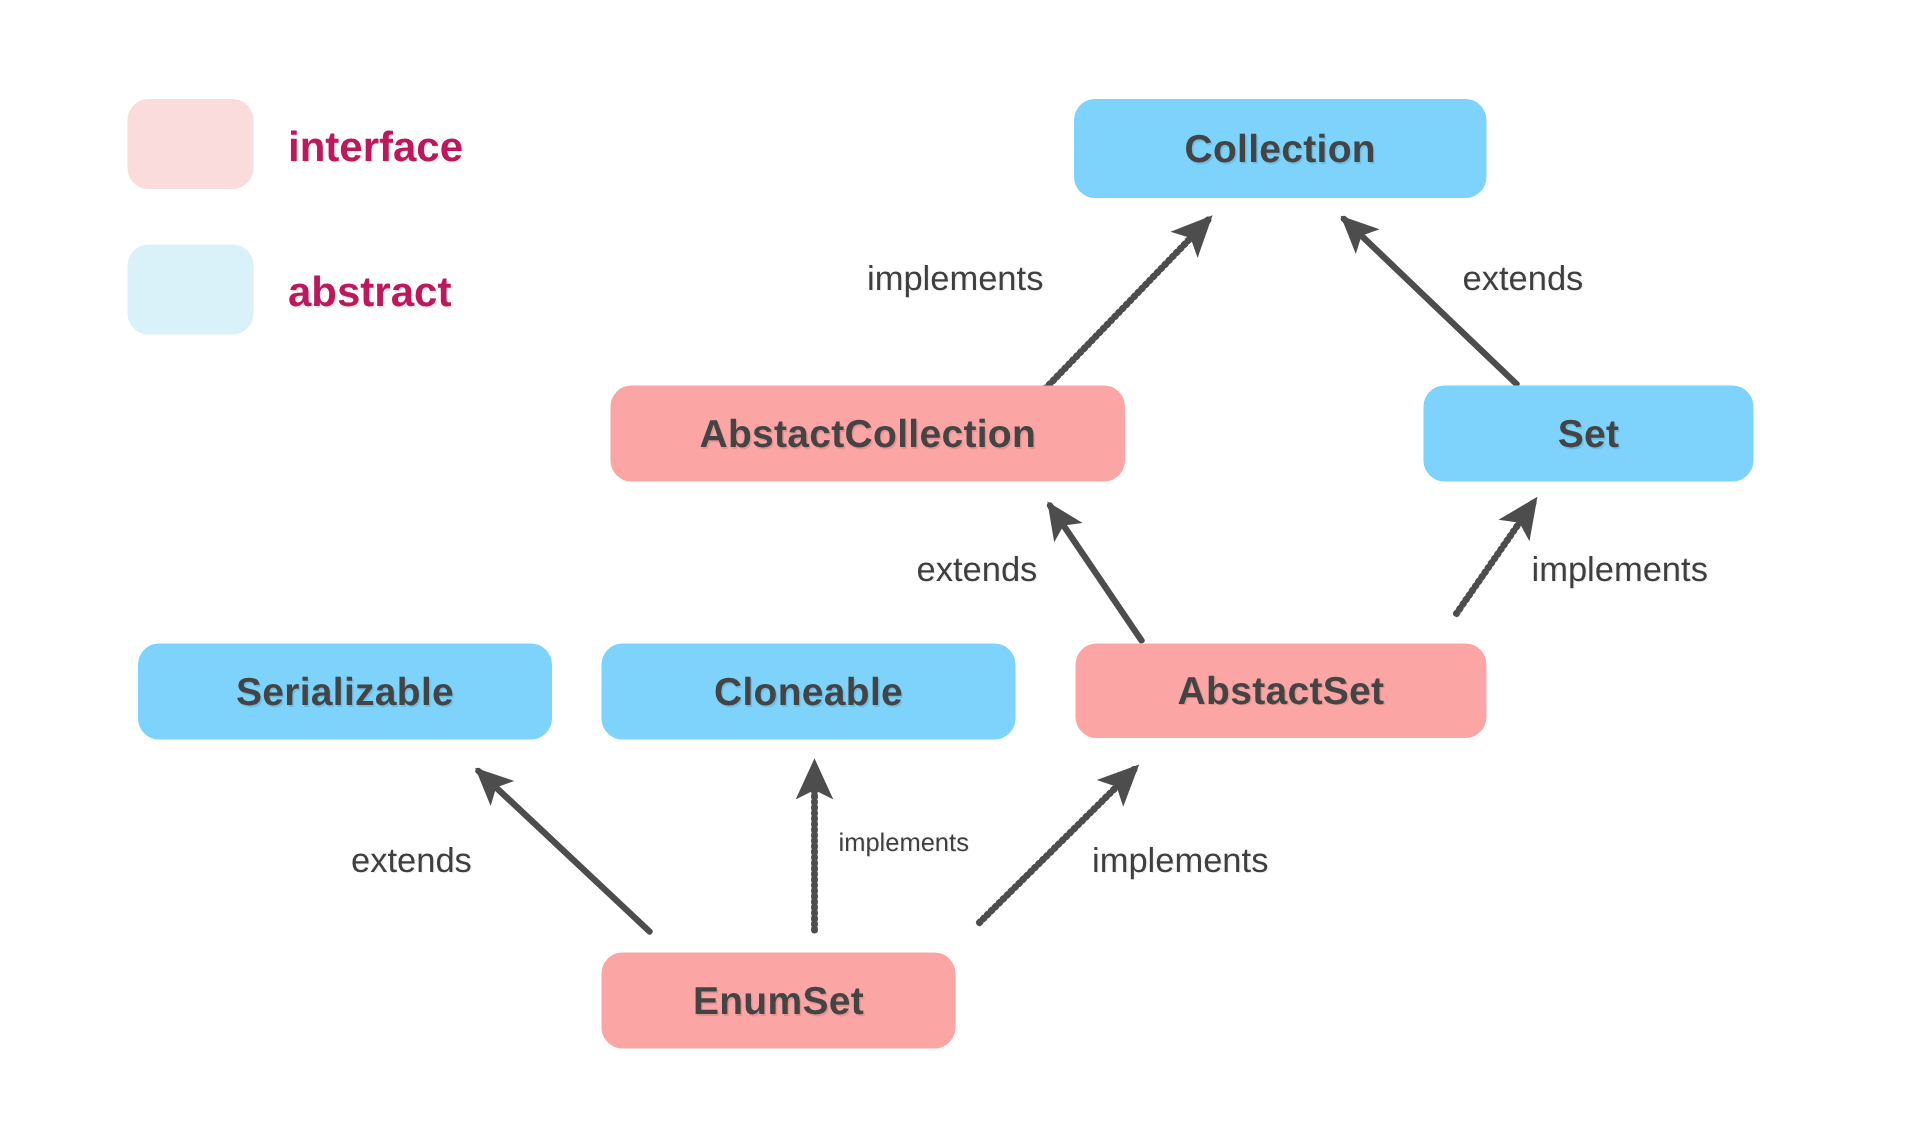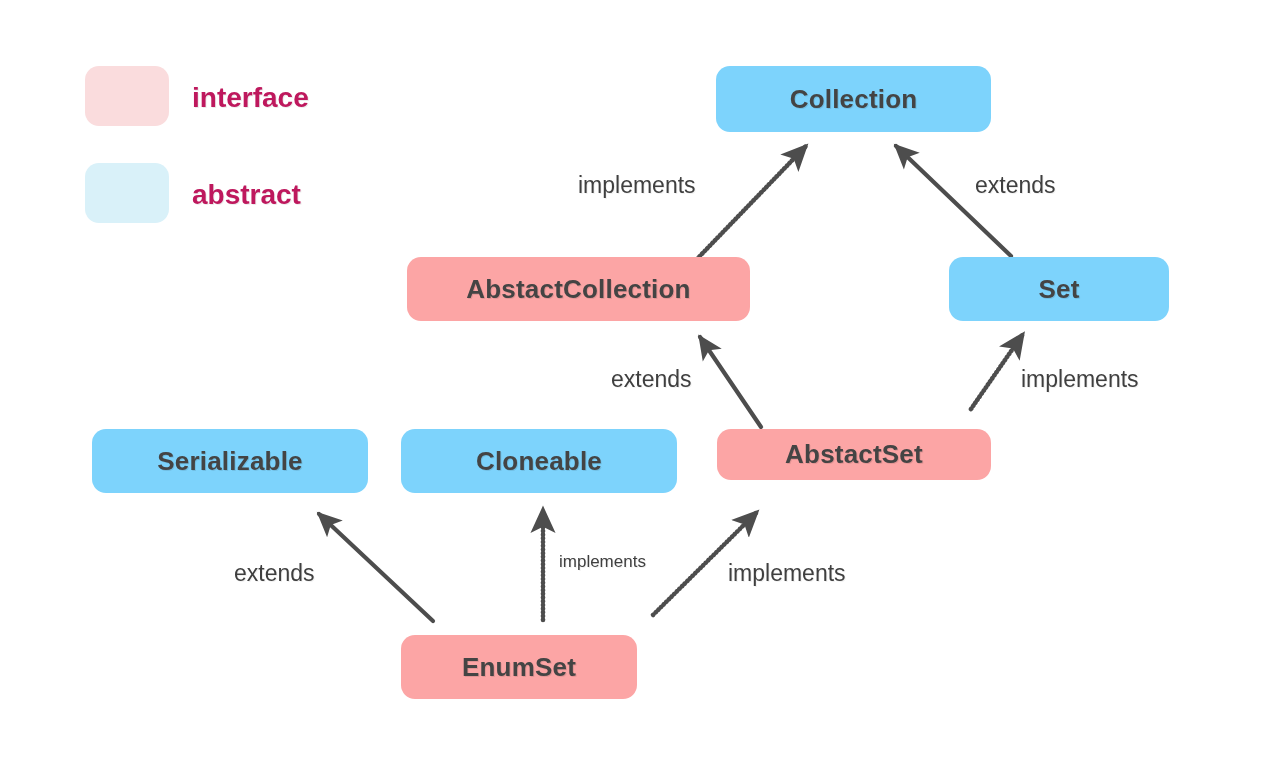--- a/index.html
+++ b/index.html
@@ -124,21 +124,21 @@
       </div>
       <div class="node kind-interface" style="left: 949px; top: 257px; width: 220px; height: 64px;">
         <span class="node-label">Set</span>
       </div>
       <div class="node kind-interface" style="left: 76px; top: 429px; width: 276px; height: 64px; margin-left: 16px;">
         <span class="node-label">Serializable</span>
       </div>
       <div class="node kind-interface" style="left: 401px; top: 429px; width: 276px; height: 64px;">
         <span class="node-label">Cloneable</span>
       </div>
-      <div class="node kind-abstract" style="left: 717px; top: 429px; width: 274px; height: 51px;">
+      <div class="node kind-abstract" style="left: 717px; top: 429px; width: 274px; height: 63px;">
         <span class="node-label">AbstactSet</span>
       </div>
       <div class="node kind-abstract" style="left: 401px; top: 635px; width: 236px; height: 64px;">
         <span class="node-label">EnumSet</span>
       </div>
     </div>
 
 </div>
 
 </body></html>

